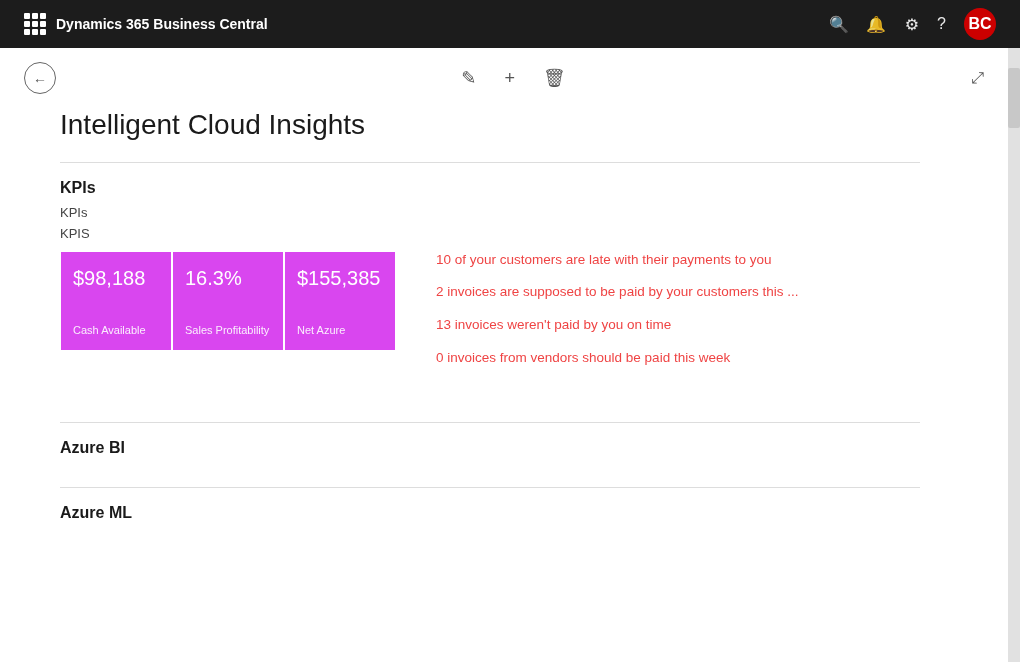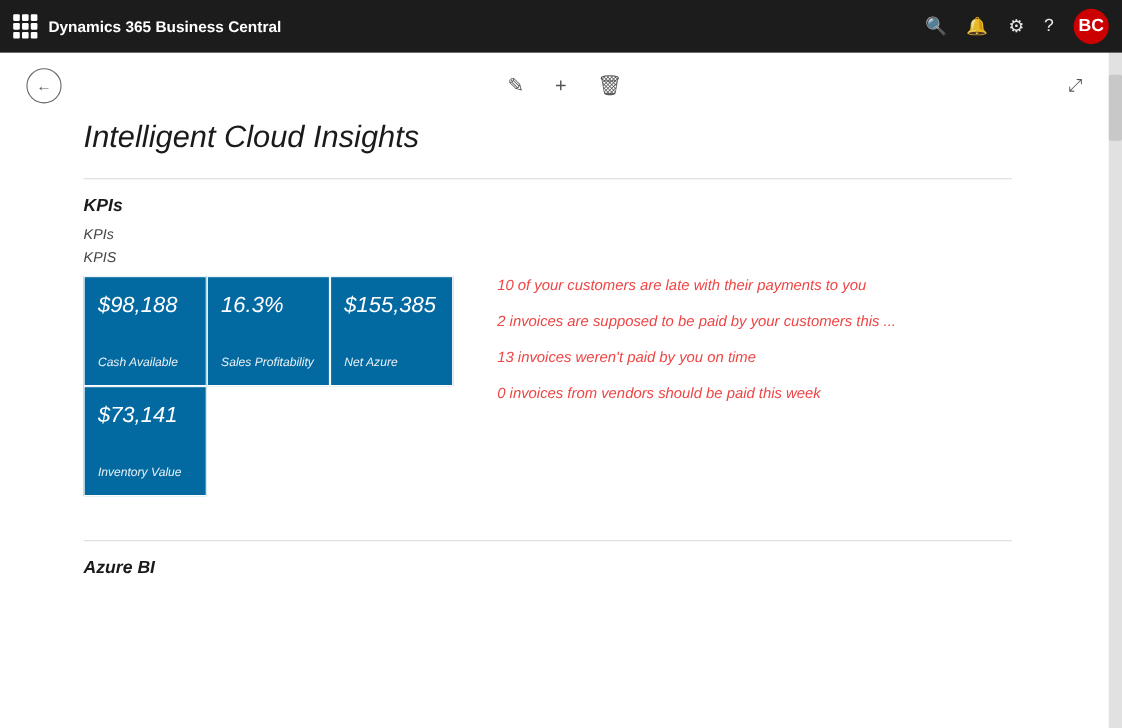--- a/index.html
+++ b/index.html
@@ -7,21 +7,21 @@
 
     
     .navbar {
       background: #1a1a2e;
       background: #1f1f1f;
       background: #2d2d2d;
       background: #1c1c1c;
       height: 48px;
       display: flex;
       align-items: center;
-      padding: 0 12px;
+      padding: 0 24px;
       color: white;
     }
     .navbar-brand {
       display: flex;
       align-items: center;
       gap: 10px;
       font-size: 14px;
       font-weight: 600;
       color: white;
       flex: 1;
@@ -121,22 +121,21 @@
     }
     .expand-btn {
       margin-left: auto;
       color: #555;
       cursor: pointer;
       font-size: 16px;
     }
 
     
     .page-content {
-      padding: 0 88px 40px 76px;
-      font-style: italic;
+      padding: 0 88px 40px 60px;
     }
 
     .page-title {
       font-size: 28px;
       font-weight: 300;
       color: #1a1a1a;
       margin-bottom: 20px;
       line-height: 1.2;
     }
 
@@ -173,21 +172,21 @@
     }
 
     .kpi-row {
       display: flex;
       gap: 0;
     }
 
     .kpi-tile {
       width: 112px;
       height: 100px;
-      background: #0369a1;
+      background: #d946ef;
       color: white;
       display: flex;
       flex-direction: column;
       justify-content: space-between;
       padding: 14px 12px 12px 12px;
       border: 1.5px solid white;
       cursor: pointer;
     }
 
     .kpi-tile-value {
@@ -302,43 +301,40 @@
             <div class="kpi-tile">
               <div class="kpi-tile-value">16.3%</div>
               <div class="kpi-tile-label">Sales Profitability</div>
             </div>
 
             <div class="kpi-tile">
               <div class="kpi-tile-value">$155,385</div>
               <div class="kpi-tile-label">Net Azure</div>
             </div>
           </div>
-          <div class="kpi-row">
-
-            <div class="kpi-tile">
-              <div class="kpi-tile-value">$73,141</div>
-              <div class="kpi-tile-label">Inventory Value</div>
-            </div>
-          </div>
         </div>
 
         <div class="insights-panel">
           <a class="insight-link">10 of your customers are late with their payments to you</a>
           <a class="insight-link">2 invoices are supposed to be paid by your customers this ...</a>
           <a class="insight-link">13 invoices weren't paid by you on time</a>
           <a class="insight-link">0 invoices from vendors should be paid this week</a>
         </div>
 
       </div>
 
       <div class="powerbi-section">
         <hr class="section-divider">
         <div class="section-title">Azure BI</div>
       </div>
 
+      <div class="azureml-section">
+        <hr class="section-divider">
+        <div class="section-title">Azure ML</div>
+      </div>
 
     </div>
   </div>
 
   <div class="scrollbar-track">
     <div class="scrollbar-thumb"></div>
   </div>
 </div>
 
 </body></html>

